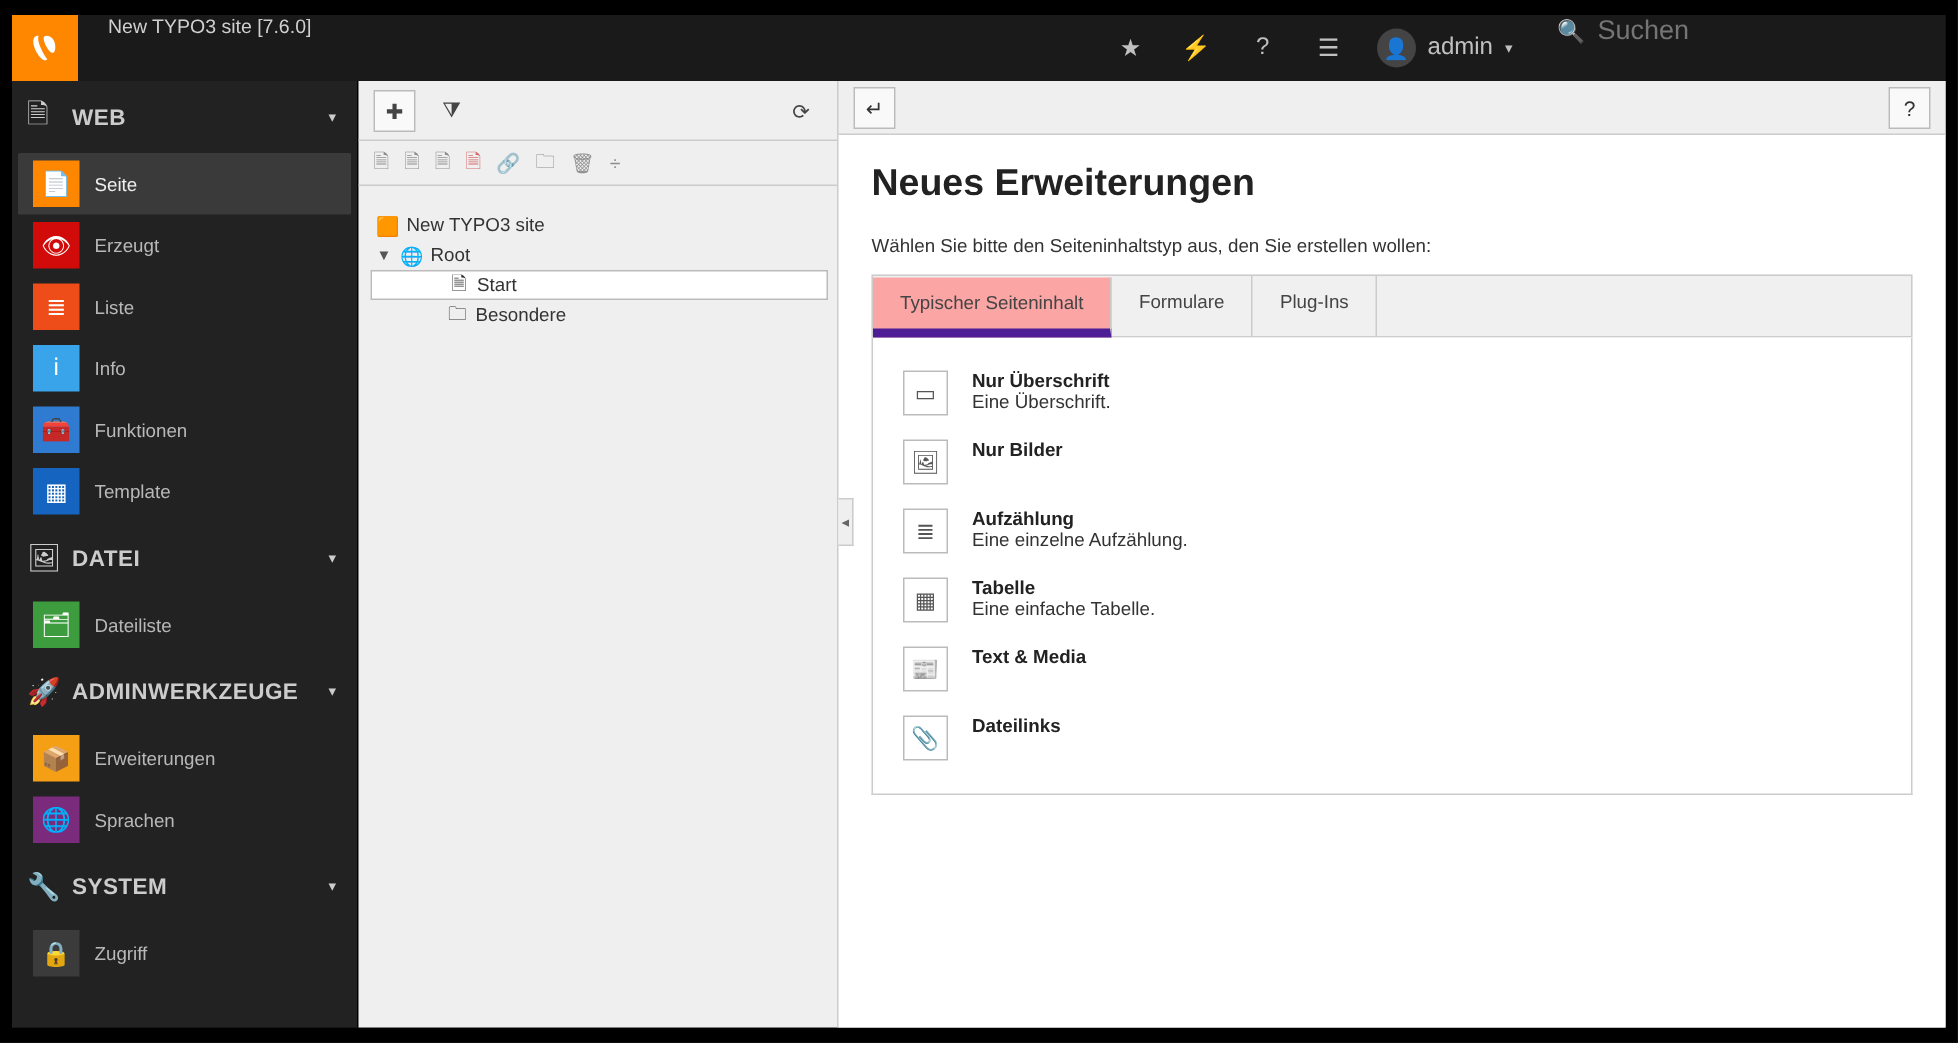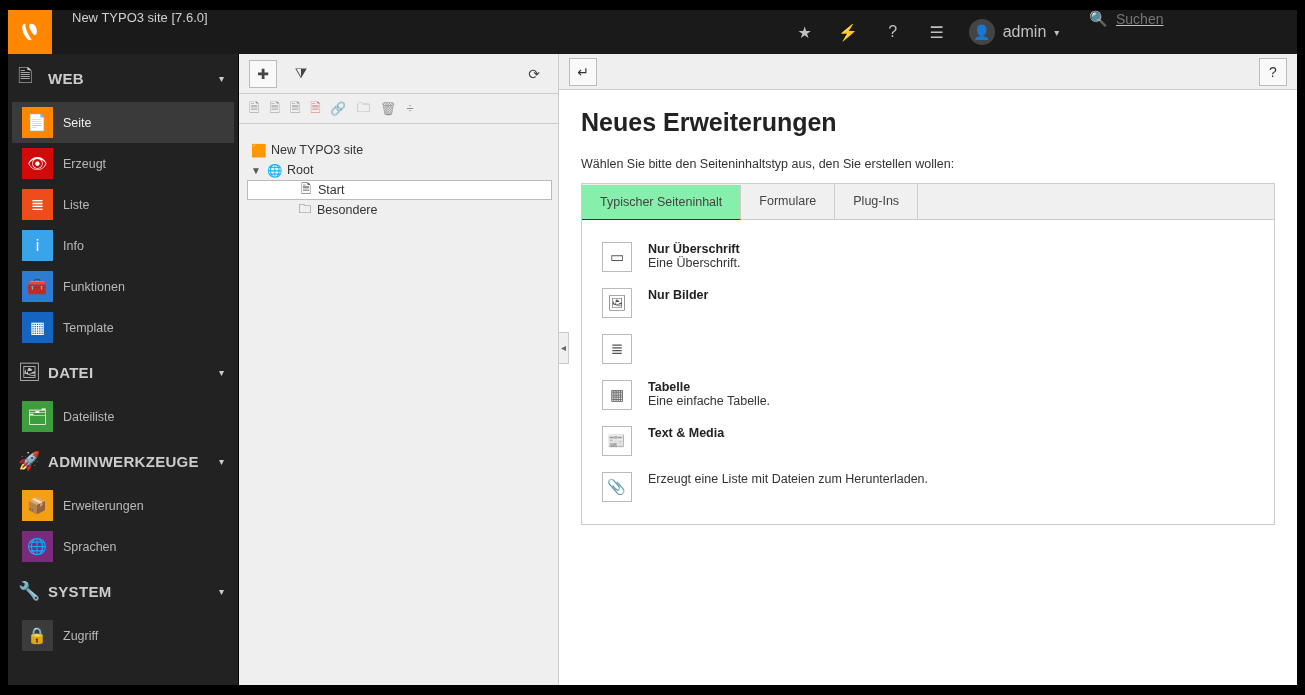--- a/index.html
+++ b/index.html
@@ -10,21 +10,21 @@
   
   .topbar { height: 44px; background: #1a1a1a; color: #c0c0c0; display: flex; align-items: flex-start; font-size: 13px; }
   .logo   { width: 44px; height: 44px; background: #ff8700; display: flex; align-items: center; justify-content: center; }
   .logo svg { width: 22px; height: 22px; }
   .site-name { padding-left: 20px; flex: 0 0 auto; color: #d0d0d0; }
   .topbar-spacer { flex: 1; }
   .topbar-item { width: 44px; height: 44px; display: flex; align-items: center; justify-content: center; font-size: 16px; color: #c0c0c0; }
   .topbar-item.admin { width: auto; padding: 0 16px 0 10px; display: flex; align-items: center; gap: 8px; }
   .admin-avatar { width: 26px; height: 26px; border-radius: 50%; background: #444; display:flex; align-items:center; justify-content:center; font-size:14px; color:#ddd;}
   .topbar-search { flex: 0 0 200px; display: flex; align-items: center; gap:8px; padding-left:14px; }
-  .topbar-search input { background: transparent; border: none; color:#c0c0c0; font-size:14px; outline:none;text-decoration:underline; }
+  .topbar-search input { background: transparent; border: none; color:#c0c0c0; font-size:18px; outline:none; }
 
   
   .body { display:flex; height: calc(100% - 44px); }
 
   
   .modmenu { width: 231px; background:#222; color:#bbb; overflow-y:auto; border-right:1px solid #000;}
   .modmenu::-webkit-scrollbar{width:8px;} .modmenu::-webkit-scrollbar-thumb{background:#555;}
   .group-head { height:48px; display:flex; align-items:center; padding:0 14px 0 10px; cursor:pointer; }
   .group-head .gicon { width:30px; font-size:18px; color:#ccc; }
   .group-head .gtitle{ flex:1; font-size:15px; font-weight:600; color:#ccc; letter-spacing:.3px;}
@@ -59,21 +59,21 @@
   .content { flex:1; background:#eee; display:flex; flex-direction:column;}
   .cnt-toolbar{ height:36px; background:#efefef; border-bottom:1px solid #ccc; display:flex; align-items:center; padding:0 10px; gap:8px;}
   .cnt-toolbar .tbtn{ width:28px; height:28px; border:1px solid #bbb; background:#f9f9f9; display:flex;align-items:center;justify-content:center; font-size:14px; color:#333;}
   .cnt-toolbar .spacer{flex:1;}
   .cnt-body { flex:1; background:#fff; padding:18px 22px; overflow:auto;}
   .cnt-body h1{ font-size:25px; font-weight:600; color:#222; margin-bottom:20px;}
   .cnt-body p.lead{ font-size:12.5px; color:#333; margin-bottom:12px;}
 
   .tabbar { display:flex; border:1px solid #ccc; background:#f0f0f0; }
   .tab    { padding:10px 18px; font-size:12.5px; color:#444; border-right:1px solid #ccc; cursor:pointer;}
-  .tab.active{ background:#86efac; font-weight:400; border-bottom:1px solid #4c1d95; position:relative; top:1px;}
+  .tab.active{ background:#fca5a5; font-weight:400; border-bottom:6px solid #4c1d95; position:relative; top:1px;}
 
   .tabpanel{ border:1px solid #ccc; border-top:none; background:#fff; padding:14px;}
   .wiz-item{ display:flex; gap:16px; padding:8px 6px; cursor:pointer;}
   .wiz-icon{ width:30px; height:30px; border:1px solid #bbb; display:flex; align-items:center; justify-content:center; font-size:15px; color:#555; flex-shrink:0;}
   .wiz-text .t{ font-weight:600; font-size:12.5px; color:#222;}
   .wiz-text .d{ font-size:12.5px; color:#333;}
 
   .splitter-knob{position:absolute; left:551px; top:50%; transform:translateY(-50%); width:10px; height:32px; background:#efefef; border:1px solid #ccc; border-left:none; display:flex; align-items:center; justify-content:center; font-size:10px; color:#666;}
 </style>
 </head>
@@ -235,38 +235,42 @@
               </div>
             </div>
             <div class="wiz-item">
               <div class="wiz-icon">🖼</div>
               <div class="wiz-text">
                 <div class="t">Nur Bilder</div>
               </div>
             </div>
             <div class="wiz-item">
               <div class="wiz-icon">≣</div>
+              <div class="wiz-text">
+                <div class="t">Aufzählung</div>
+                <div class="d">Eine einzelne Aufzählung.</div>
+              </div>
             </div>
             <div class="wiz-item">
               <div class="wiz-icon">▦</div>
               <div class="wiz-text">
                 <div class="t">Tabelle</div>
                 <div class="d">Eine einfache Tabelle.</div>
               </div>
             </div>
             <div class="wiz-item">
               <div class="wiz-icon">📰</div>
               <div class="wiz-text">
                 <div class="t">Text &amp; Media</div>
               </div>
             </div>
             <div class="wiz-item">
               <div class="wiz-icon">📎</div>
               <div class="wiz-text">
-                <div class="d">Erzeugt eine Liste mit Dateien zum Herunterladen.</div>
+                <div class="t">Dateilinks</div>
               </div>
             </div>
           </div>
       </div>
     </div>
 
   </div>
 
   <div class="splitter-knob">◂</div>
 

